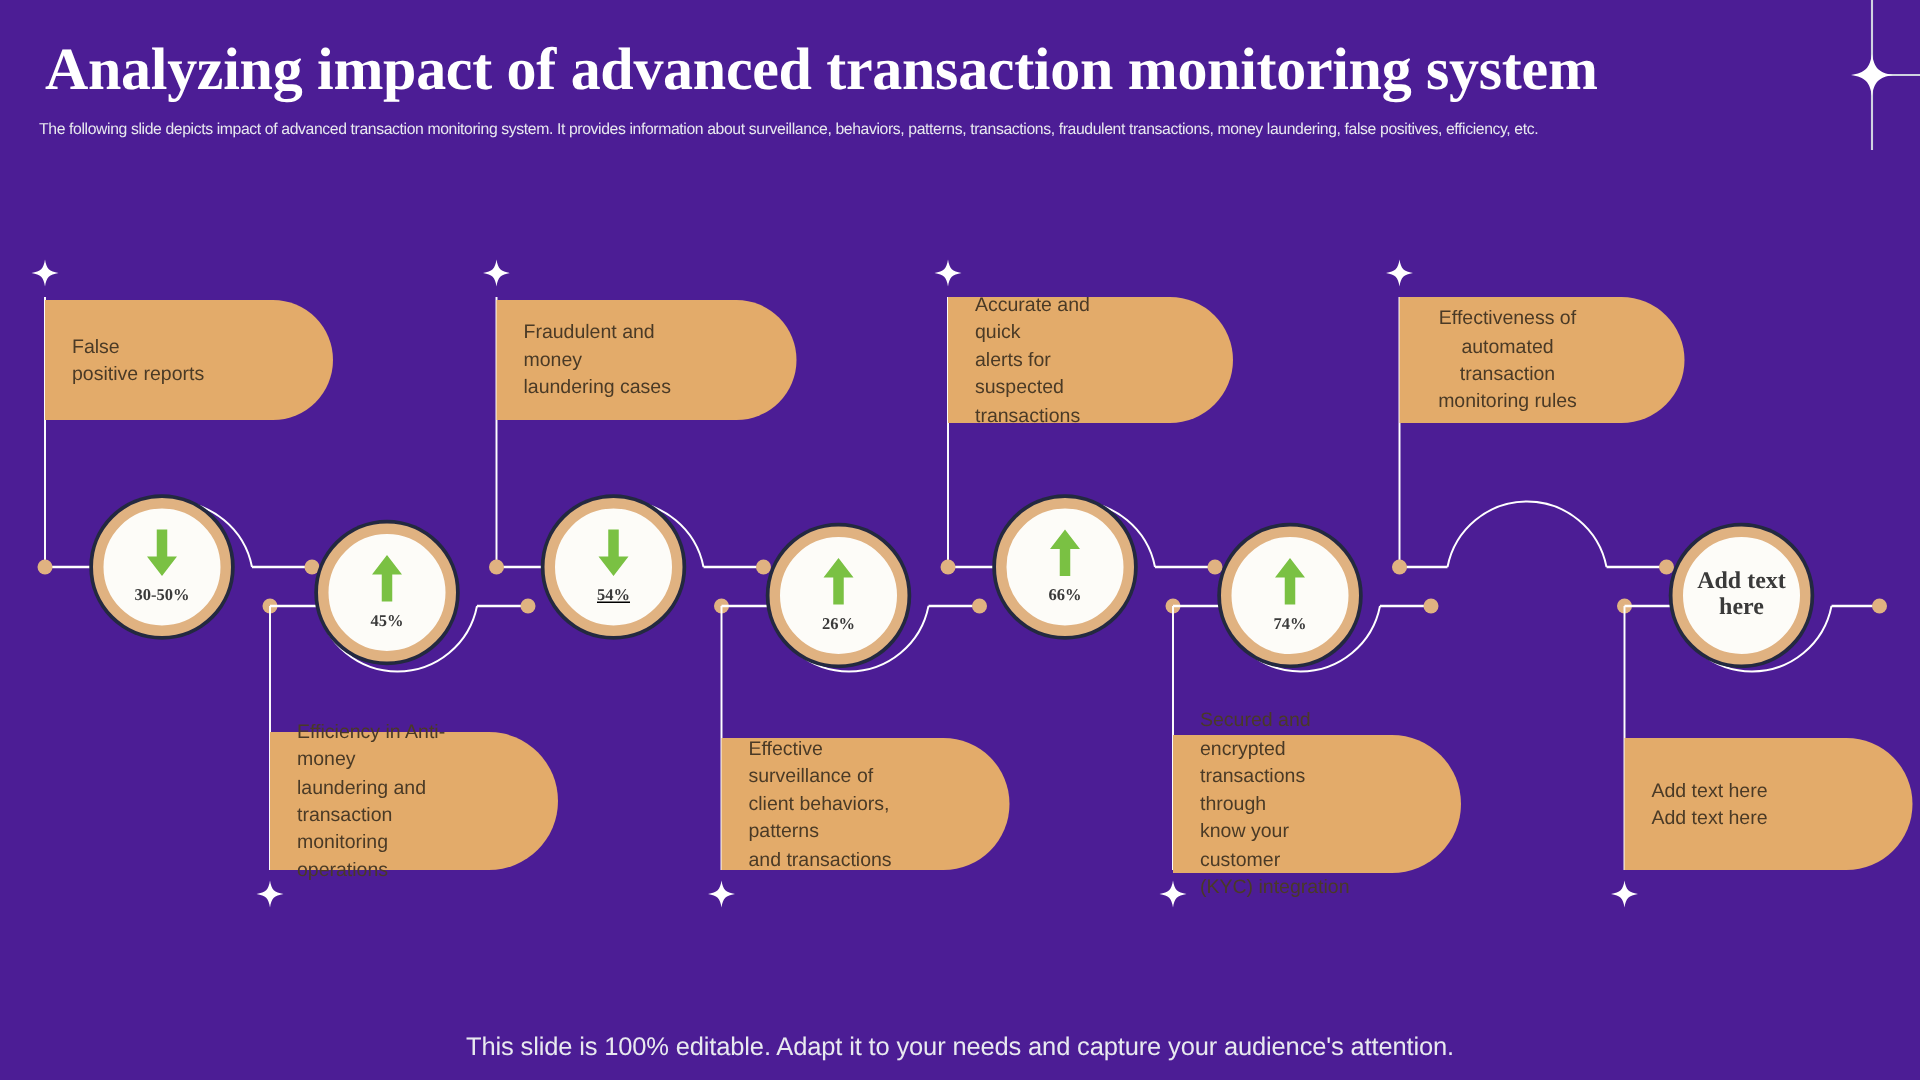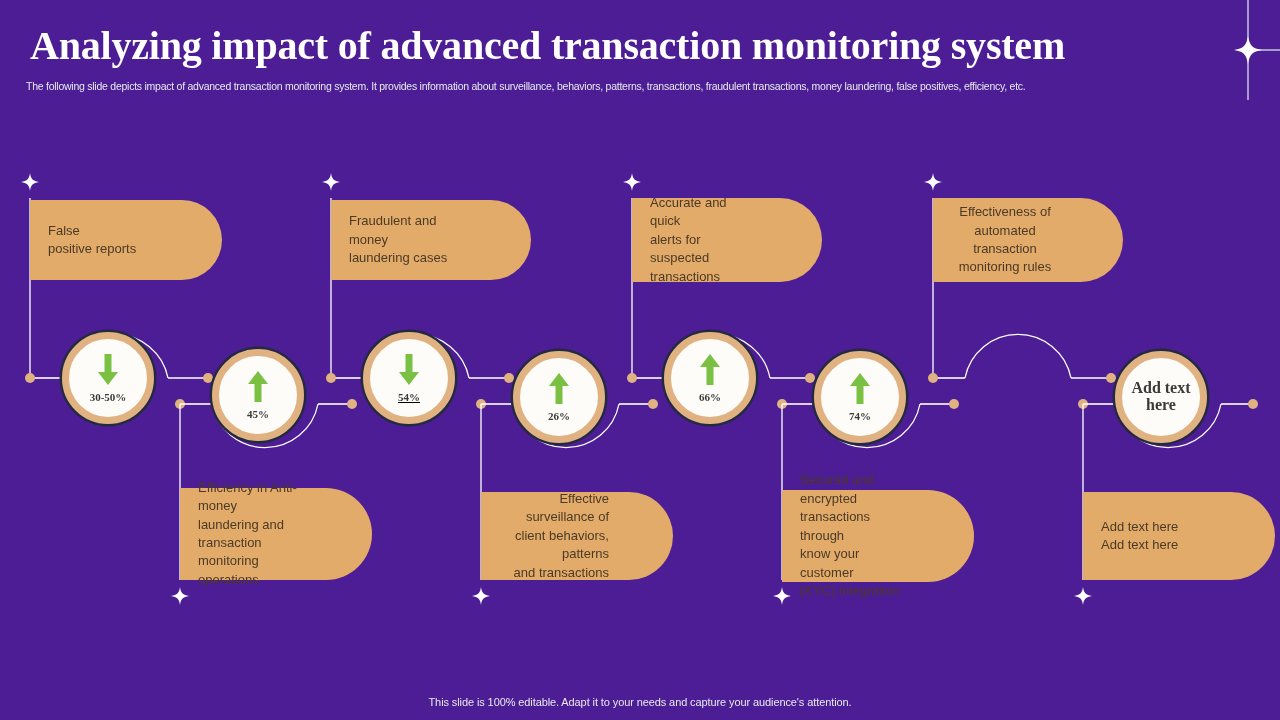--- a/index.html
+++ b/index.html
@@ -36,21 +36,21 @@
     letter-spacing: -0.25px;
     white-space: nowrap;
   }
 
   
   .footer {
     position: absolute;
     left: 0; bottom: 12px;
     width: 1280px;
     text-align: center;
-    font-size: 11px;
+    font-size: 17px;
     color: #e8e9ef;
     letter-spacing: -0.1px;
   }
 
   
   #wires {
     position: absolute;
     left: 0; top: 0;
     width: 1280px; height: 720px;
     pointer-events: none;
@@ -226,21 +226,21 @@
 automated transaction
 monitoring  rules</span>
   </div>
 
   <div class="callout" style="left:180px; top:488px; width:192px; height:92px;">
     <span>Efficiency in Anti-money
 laundering   and
 transaction
 monitoring operations</span>
   </div>
-  <div class="callout" style="left:481px; top:492px; width:192px; height:88px;text-align:right;">
+  <div class="callout" style="left:481px; top:492px; width:192px; height:88px;">
     <span>Effective surveillance of
 client behaviors, patterns
 and transactions</span>
   </div>
   <div class="callout" style="left:782px; top:490px; width:192px; height:92px;">
     <span>Secured and encrypted
 transactions through
 know your customer
 (KYC) integration</span>
   </div>

